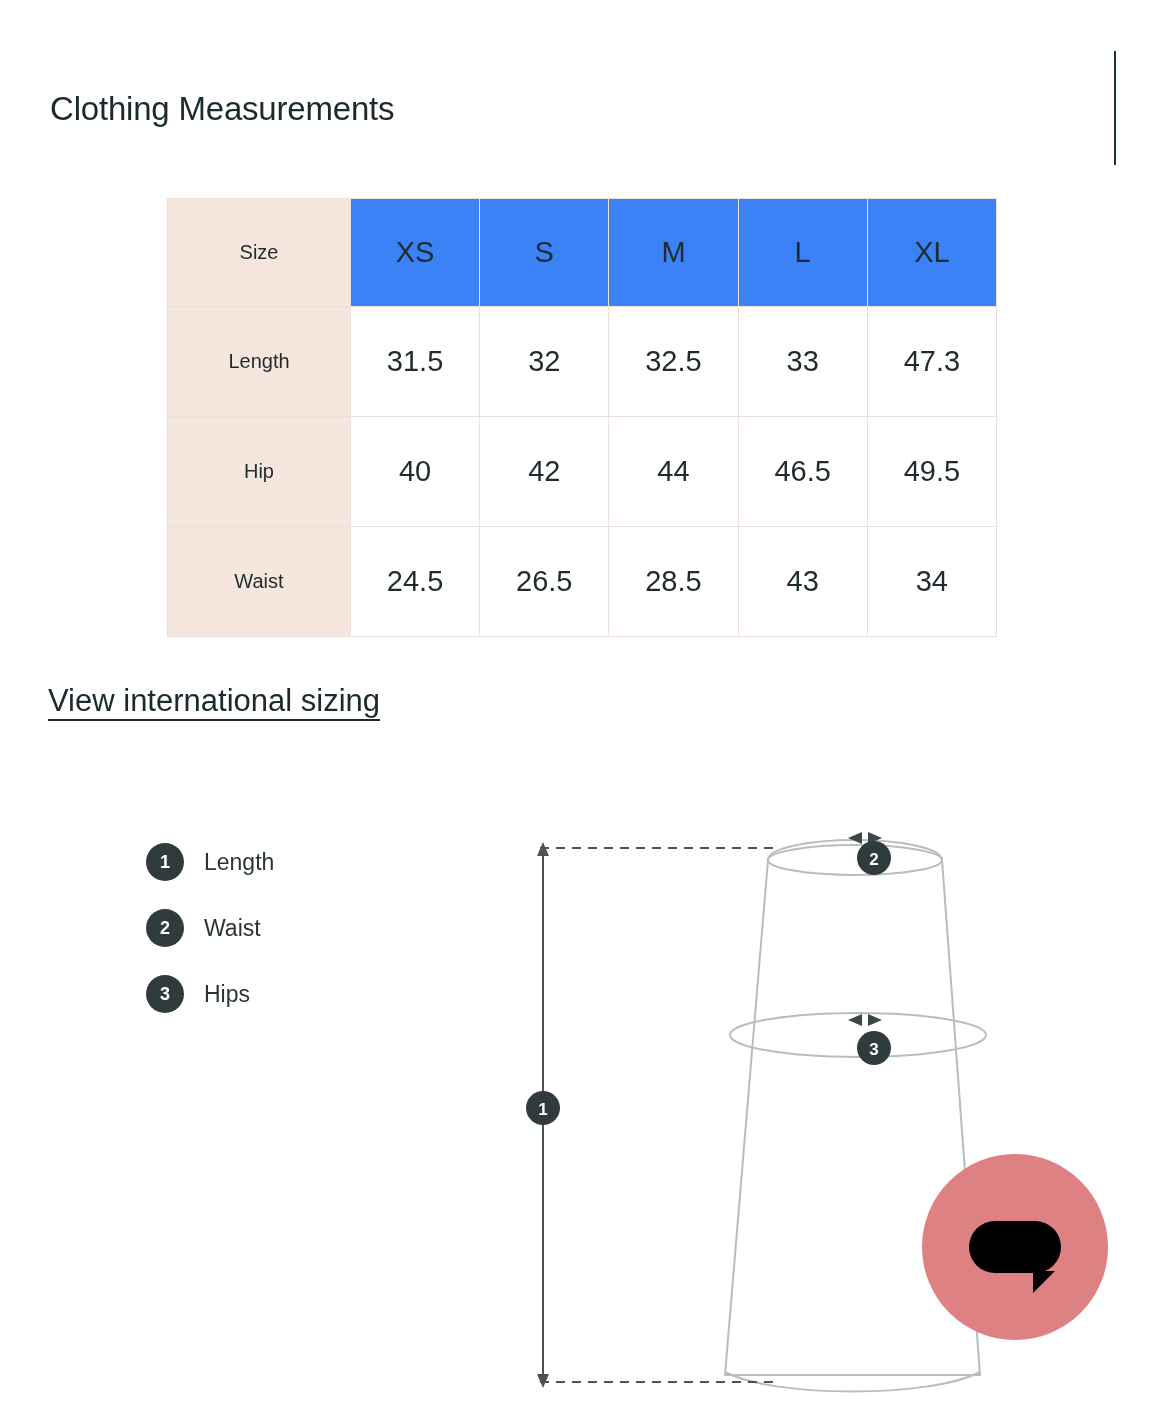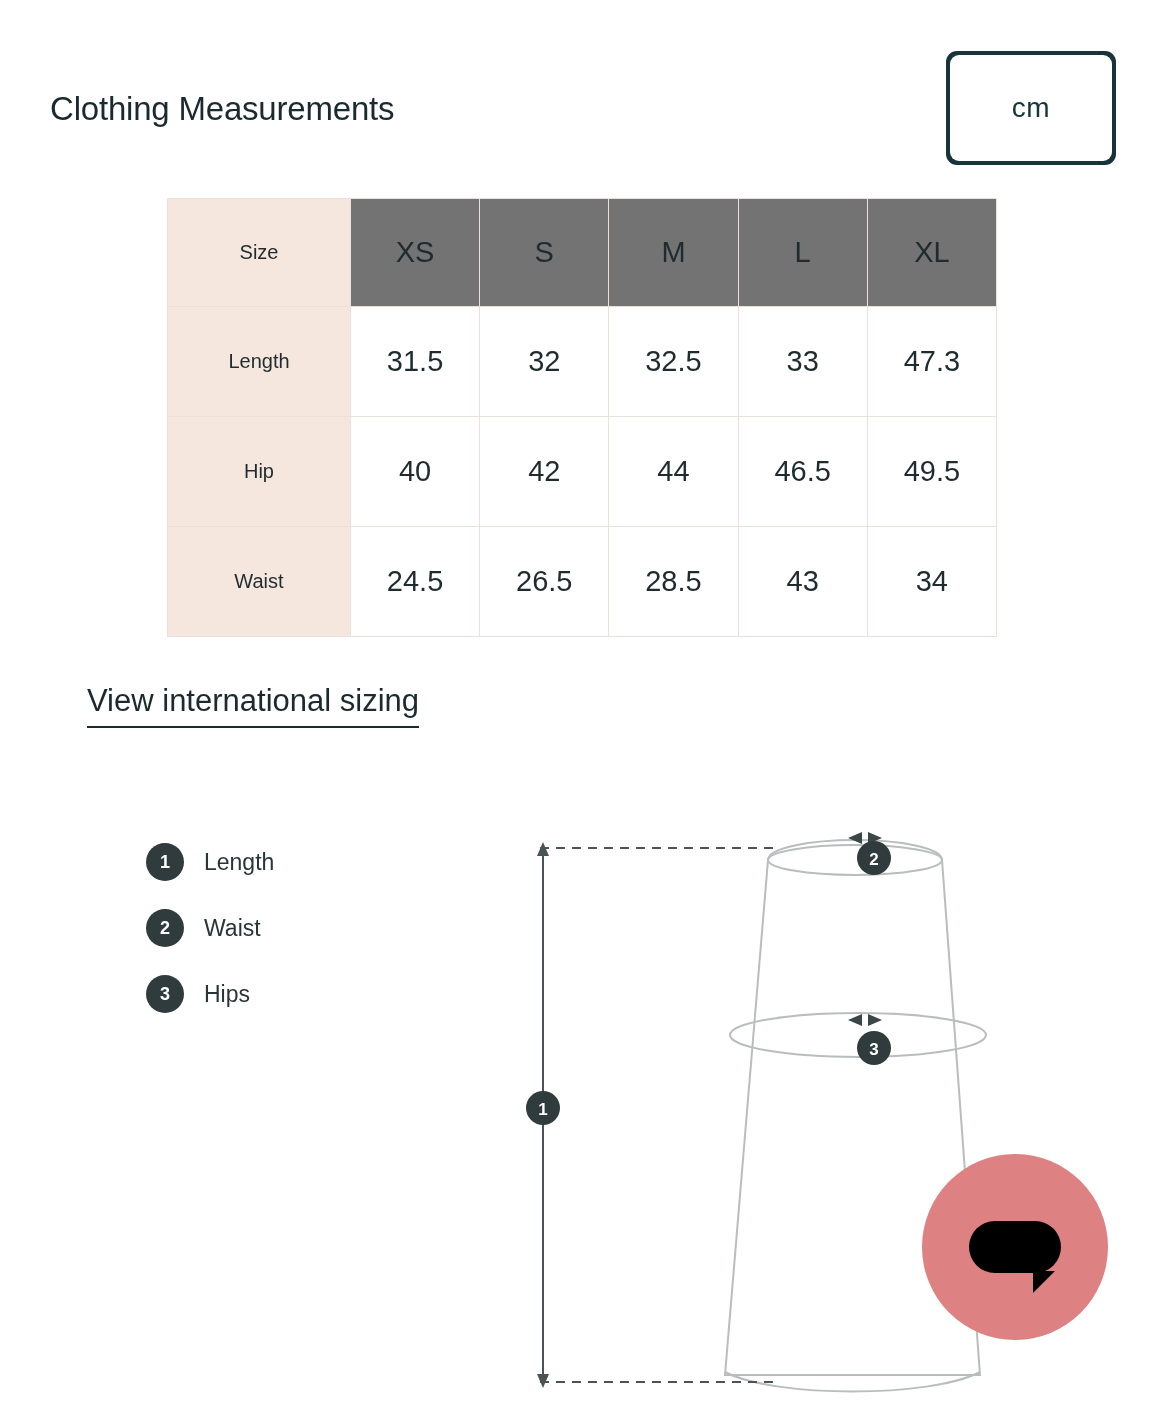--- a/index.html
+++ b/index.html
@@ -82,39 +82,37 @@
     font-size: 29px;
     color: #1f2b2e;
     font-weight: 400;
   }
   .size-table td.rowhead {
     background: #f6e7de;
     width: 180px;
     font-size: 20px;
   }
   .size-table tr.head td {
-    background: #737373;
+    background: #3b82f6;
     height: 105px;
   }
   .size-table tr.head td.rowhead {
     background: #f6e7de;
   }
 
   
   .intl-link {
     position: absolute;
     top: 683px;
     left: 48px;
     font-size: 31px;
     color: #1b2a2e;
     text-decoration: none;
     border-bottom: 2px solid #1b2a2e;
-    padding-bottom: 7px;
     cursor: pointer;
-    margin-left: 39px;
   }
 
   
   .legend {
     position: absolute;
     top: 843px;
     left: 146px;
     width: 330px;
   }
   .legend-row {
@@ -182,21 +180,20 @@
     border-bottom: 22px solid transparent;
   }
 </style>
 </head>
 <body>
 
 <div class="header">
   <div class="page-title">Clothing Measurements</div>
 
   <div class="unit-toggle">
-    <div class="unit-opt active-light">cm</div>
   </div>
 </div>
 
 <table class="size-table">
   <tbody>
     <tr class="head">
       <td class="rowhead">Size</td>
       <td>XS</td>
       <td>S</td>
       <td>M</td>

